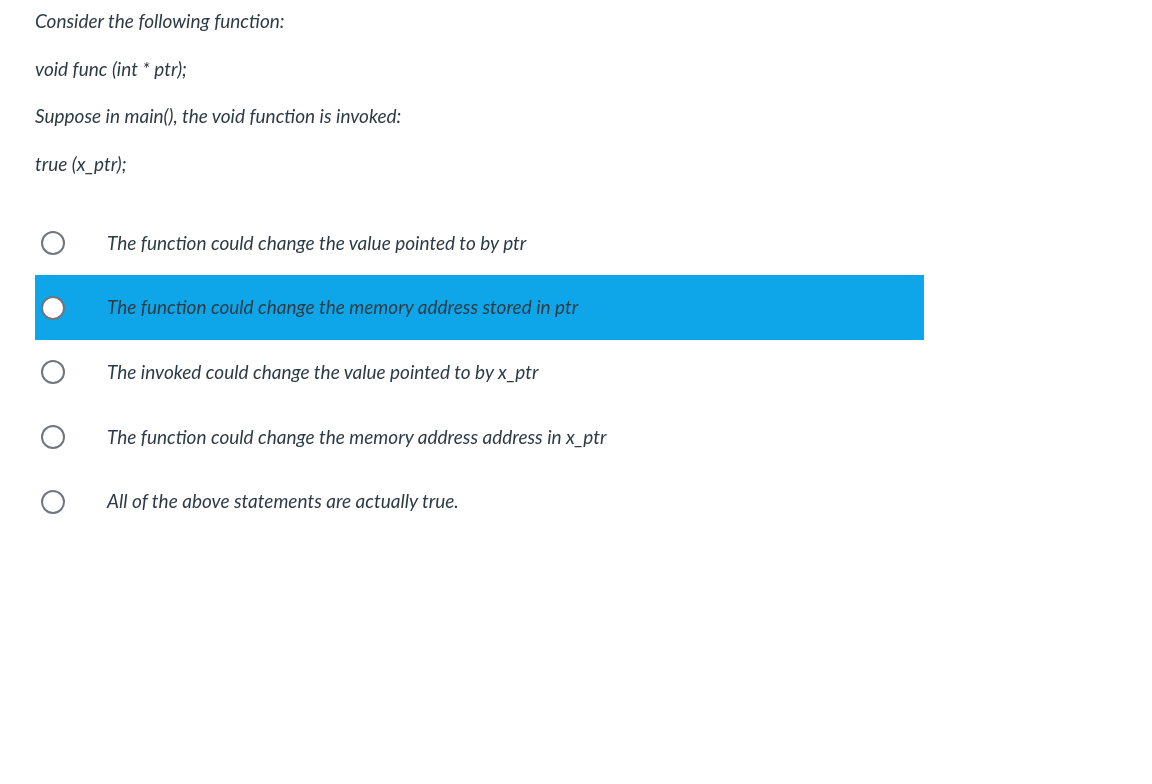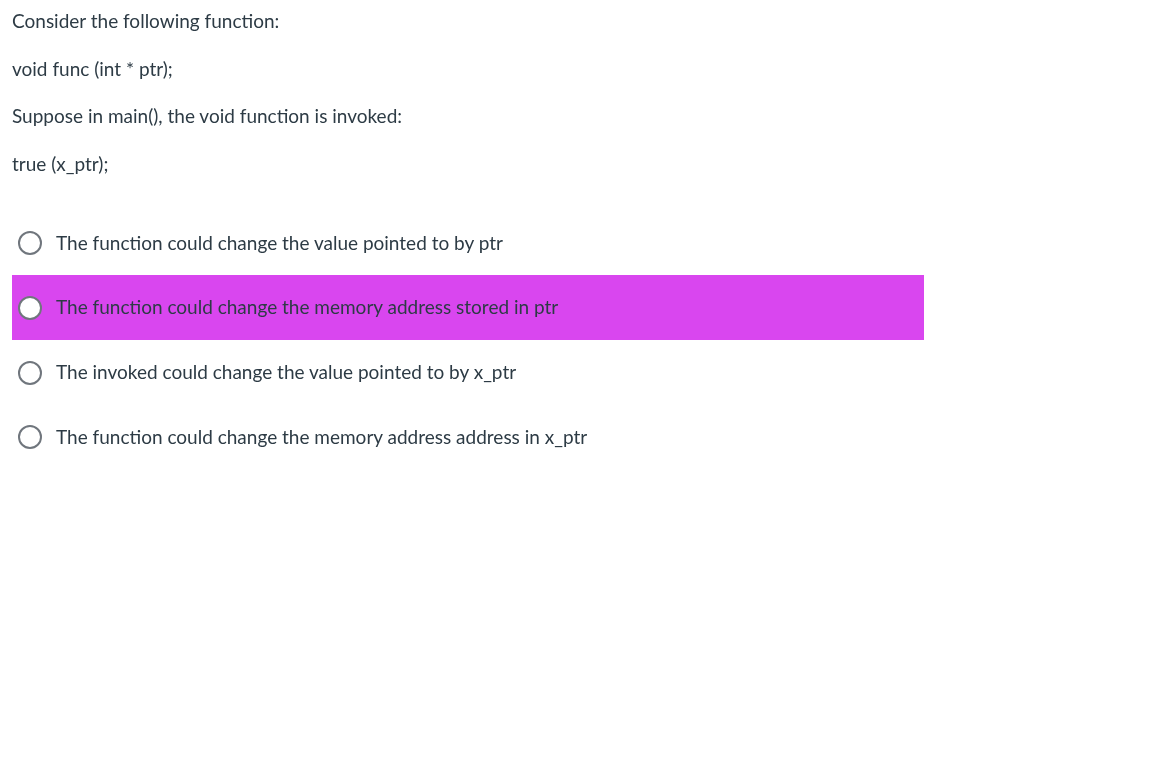--- a/index.html
+++ b/index.html
@@ -5,43 +5,45 @@
   html, body {
     margin: 0;
     padding: 0;
     width: 1152px;
     height: 784px;
     background: #ffffff;
     font-family: "Lato", "Helvetica Neue", Arial, sans-serif;
     color: #2d3b45;
   }
   .page {
-    padding: 8px 20px 20px 12px;
+    padding: 8px 20px 20px 35px;
     box-sizing: border-box;
     width: 944px;
+    font-style: italic;
   }
   .question-text p {
     margin: 0 0 22px 0;
     font-size: 19px;
     line-height: 1.35;
     color: #2d3b45;
   }
   .answers {
     margin-top: 34px;
   }
   .answer {
     display: flex;
-    align-items: flex-end;
+    align-items: center;
     padding: 20px 10px 20px 6px;
     font-size: 19px;
     color: #2d3b45;
     box-sizing: border-box;
+    gap: 28px;
   }
   .answer.hover {
-    background: #d946ef;
+    background: #0ea5e9;
   }
   .radio {
     width: 24px;
     height: 24px;
     border: 2px solid #70767d;
     border-radius: 50%;
     flex: 0 0 auto;
     margin-right: 14px;
     box-sizing: border-box;
     background: #ffffff;
@@ -80,16 +82,20 @@
     <div class="answer">
       <span class="radio"></span>
       <span class="label">The invoked could change the value pointed to by x_ptr</span>
     </div>
 
     <div class="answer">
       <span class="radio"></span>
       <span class="label">The function could change the memory address address in x_ptr</span>
     </div>
 
+    <div class="answer">
+      <span class="radio"></span>
+      <span class="label">All of the above statements are actually true.</span>
+    </div>
 
   </div>
 
 </div>
 
 </body></html>

